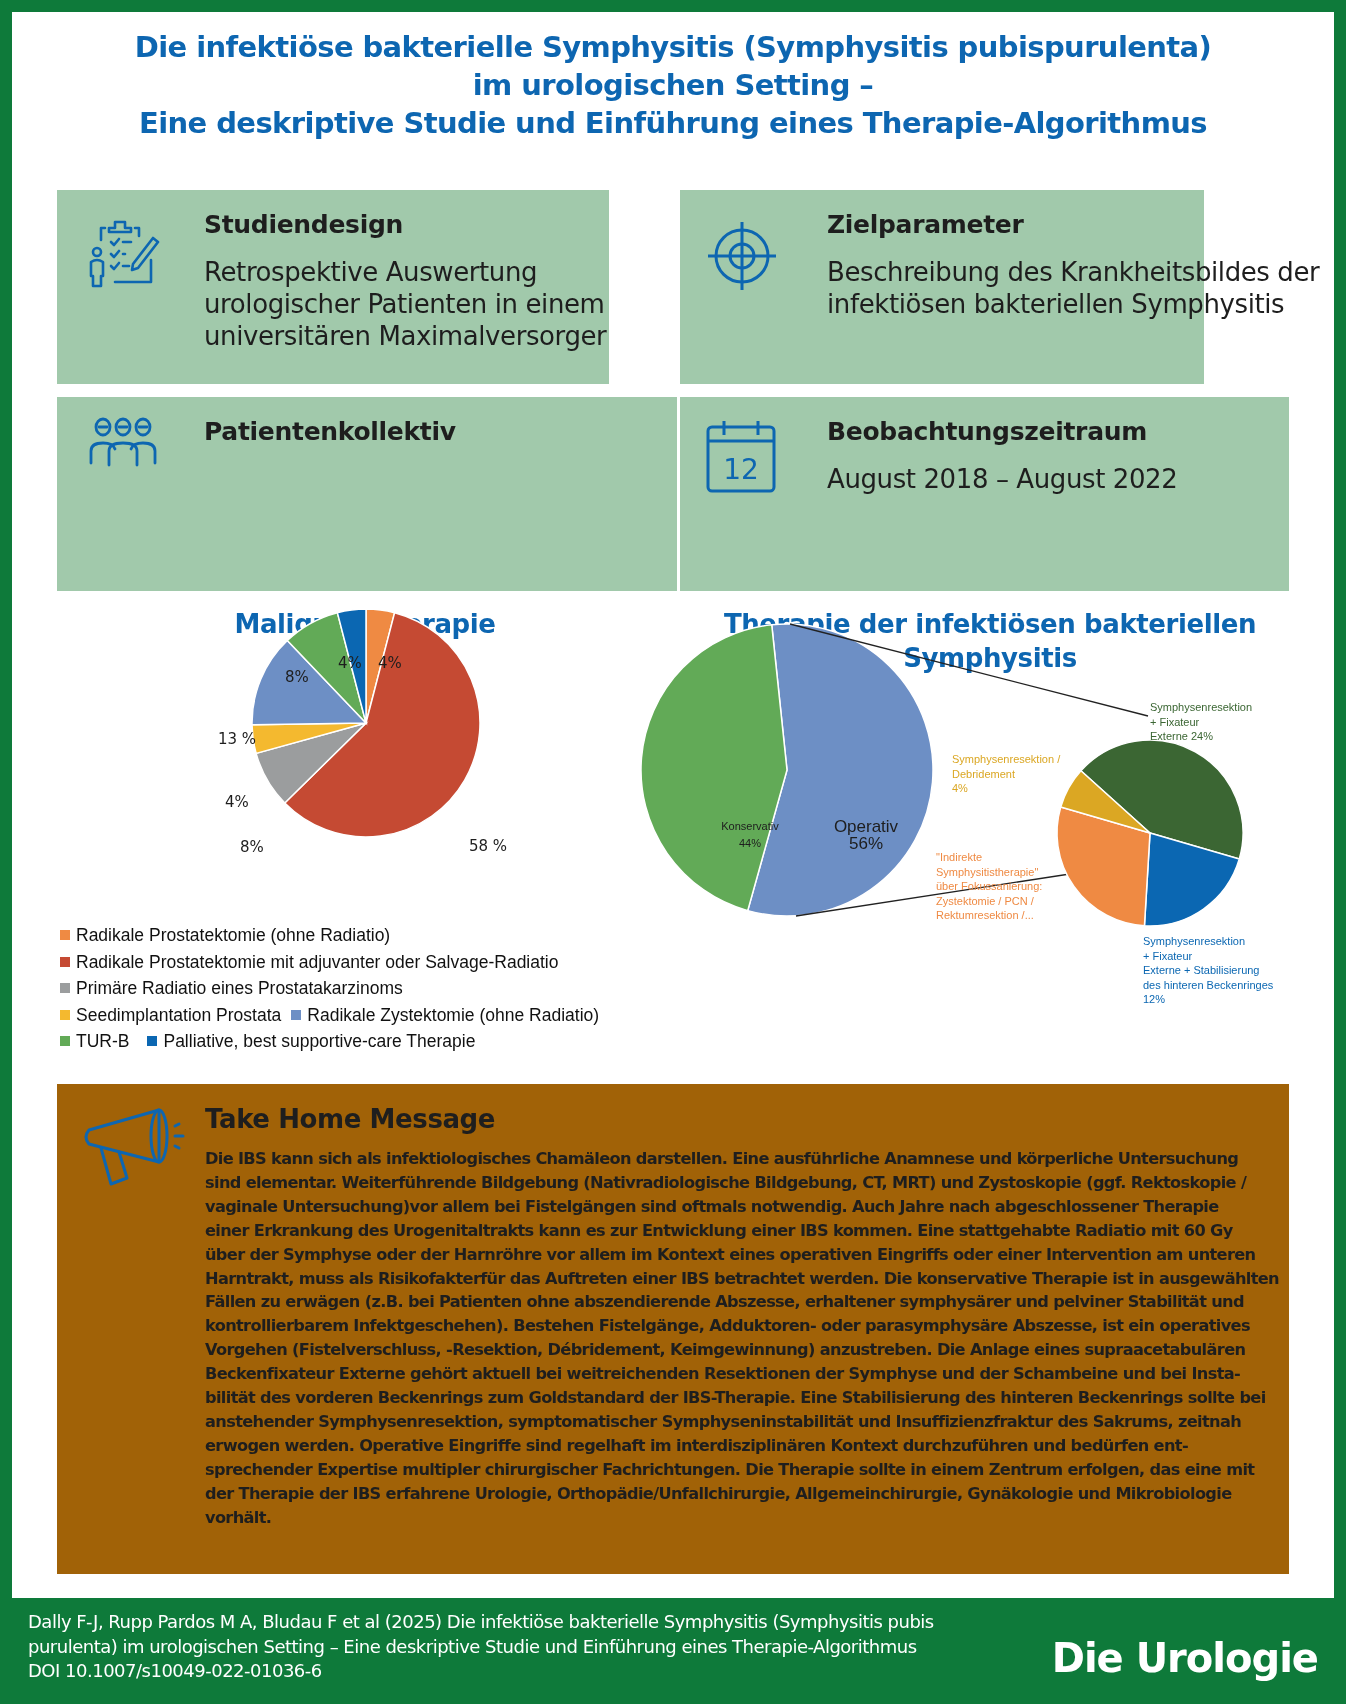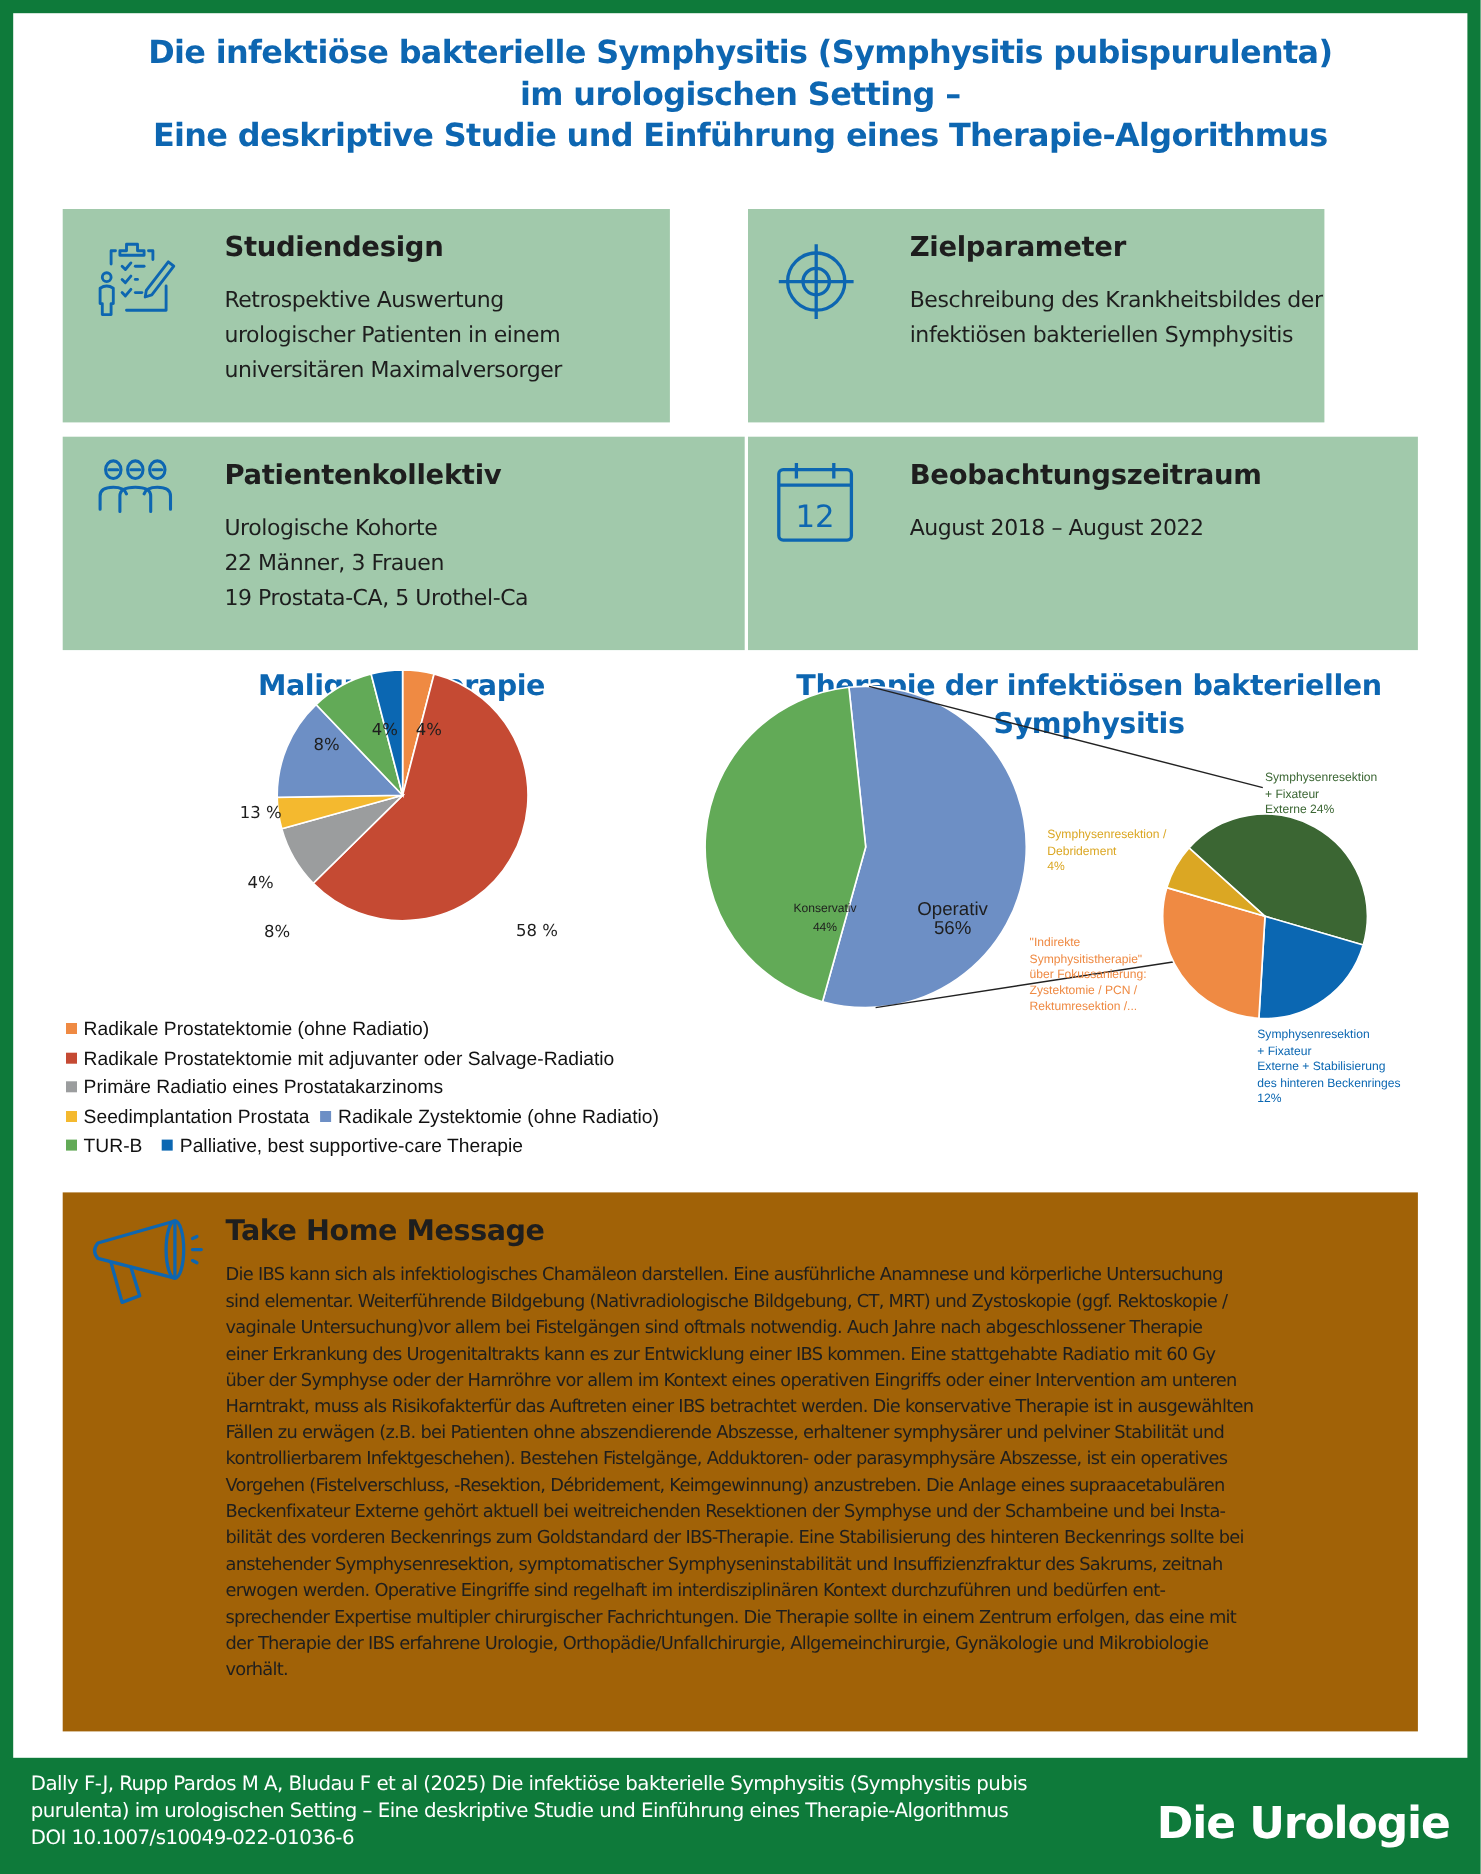--- a/index.html
+++ b/index.html
@@ -3,33 +3,33 @@
 <meta charset="utf-8">
 <style>
   html, body { margin:0; padding:0; }
   body { width:1346px; height:1704px; position:relative; background:#0e7a3a; font-family:"Liberation Sans", sans-serif; overflow:hidden; }
   .frame { position:absolute; left:12px; top:12px; width:1322px; height:1586px; background:#ffffff; }
   .title { position:absolute; left:0; top:28px; width:1346px; text-align:center; color:#0d66b1; font-family:"DejaVu Sans", sans-serif; font-weight:bold; font-size:29px; line-height:38px; letter-spacing:-0.6px; }
   .title div { white-space:nowrap; }
   .box { position:absolute; background:#a1c9ab; }
   .box .icon { position:absolute; left:28px; top:22px; width:80px; height:80px; }
   .box .bt { position:absolute; left:147px; top:20px; font-family:"DejaVu Sans", sans-serif; font-weight:bold; font-size:25px; color:#1e1e1e; letter-spacing:-0.3px; }
-  .box .bb { position:absolute; left:147px; top:66px; font-family:"DejaVu Sans", sans-serif; font-size:20px; line-height:32px; color:#1e1e1e; letter-spacing:-0.4px; }
+  .box .bb { position:absolute; left:147px; top:66px; font-family:"DejaVu Sans", sans-serif; font-size:26px; line-height:32px; color:#1e1e1e; letter-spacing:-0.4px; }
   .box .bb div { white-space:nowrap; }
   .chart-title { position:absolute; color:#0d66b1; font-family:"DejaVu Sans", sans-serif; font-weight:bold; font-size:26px; line-height:34px; text-align:center; letter-spacing:-0.4px; }
   .plabel { position:absolute; font-family:"DejaVu Sans", sans-serif; font-size:15px; color:#1e1e1e; white-space:nowrap; }
   .legend { position:absolute; left:60px; top:922px; font-size:17.5px; color:#111; line-height:26.5px; }
   .legend .row { white-space:nowrap; }
   .legend .sw { display:inline-block; width:10px; height:10px; margin-right:6px; vertical-align:1px; }
   .legend .item { margin-right:10px; }
   .sublabel { position:absolute; font-size:11px; line-height:14.5px; white-space:nowrap; }
   .thm { position:absolute; left:57px; top:1084px; width:1232px; height:490px; background:#a16207; }
   .thm .t { position:absolute; left:148px; top:20px; font-family:"DejaVu Sans", sans-serif; font-weight:bold; font-size:26px; color:#1e1e1e; letter-spacing:-0.4px; }
   .thm .body { position:absolute; left:148px; top:63px; width:1070px; font-family:"DejaVu Sans", sans-serif; font-size:16.2px; line-height:23.9px; color:#1e1e1e; letter-spacing:-0.65px; }
-  .thm .body div { white-space:nowrap; }
+  .thm .body div { white-space:nowrap;font-weight:bold; }
   .footer-cite { position:absolute; left:28px; top:1610px; color:#ffffff; font-family:"DejaVu Sans", sans-serif; font-size:18px; line-height:24.5px; letter-spacing:-0.5px; }
   .footer-cite div { white-space:nowrap; }
   .journal { position:absolute; right:28px; top:1635px; color:#ffffff; font-family:"DejaVu Sans", sans-serif; font-weight:bold; font-size:40px; letter-spacing:-1px; }
 </style>
 </head>
 <body>
 
 <div class="frame"></div>
 
 <div class="title">
@@ -81,25 +81,20 @@
       <path d="M14 12 h8"></path>
     <ellipse cx="38" cy="12" rx="7" ry="8"></ellipse>
       <path d="M34 12 h8"></path>
     <ellipse cx="58" cy="12" rx="7" ry="8"></ellipse>
       <path d="M54 12 h8"></path>
     <path d="M6 48 v-12 q0 -8 12 -8 q10 0 12 6"></path>
     <path d="M24 50 v-14 q0 -8 14 -8 q14 0 14 8 v14"></path>
     <path d="M46 34 q2 -6 12 -6 q12 0 12 8 v12"></path>
   </svg>
   <div class="bt">Patientenkollektiv</div>
-  <div class="bb">
-    <div>Urologische Kohorte</div>
-    <div>22 Männer, 3 Frauen</div>
-    <div>19 Prostata-CA, 5 Urothel-Ca</div>
-  </div>
 </div>
 
 <div class="box" style="left:680px; top:397px; width:609px; height:194px;">
   <svg class="icon" viewBox="0 0 80 80" style="left:24px; top:20px;">
     <rect x="4" y="10" width="66" height="64" rx="4" fill="none" stroke="#0d66b1" stroke-width="3"></rect>
     <path d="M4 24 h66 M20 4 v14 M54 4 v14" stroke="#0d66b1" stroke-width="3" fill="none"></path>
     <text x="37" y="62" text-anchor="middle" font-family="DejaVu Sans, sans-serif" font-size="28" fill="#0d66b1">12</text>
   </svg>
   <div class="bt">Beobachtungszeitraum</div>
   <div class="bb">

